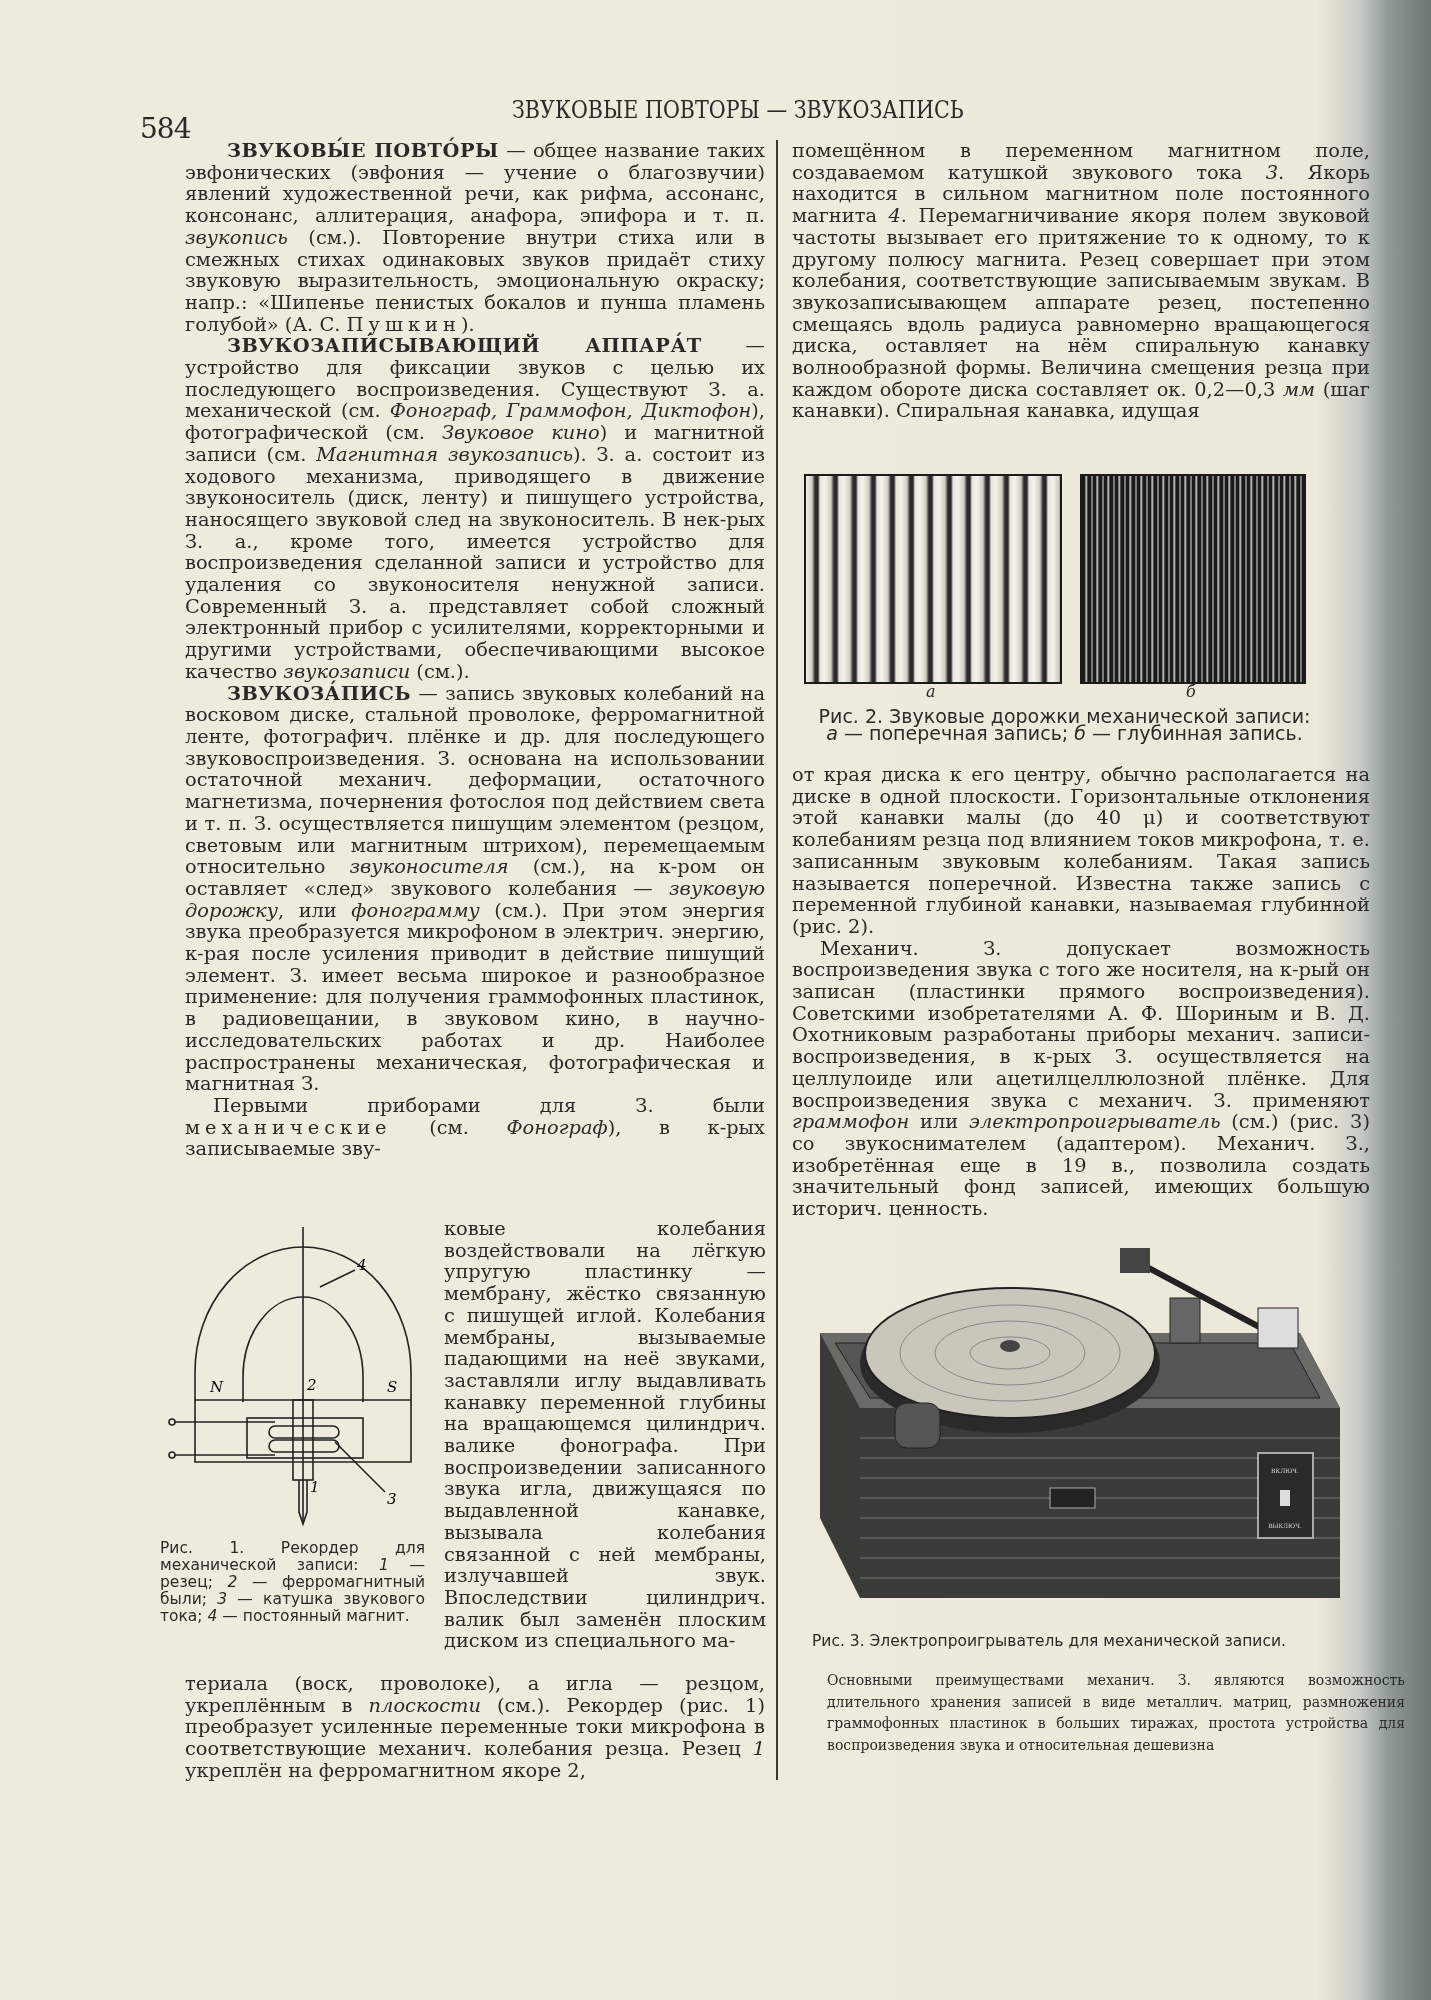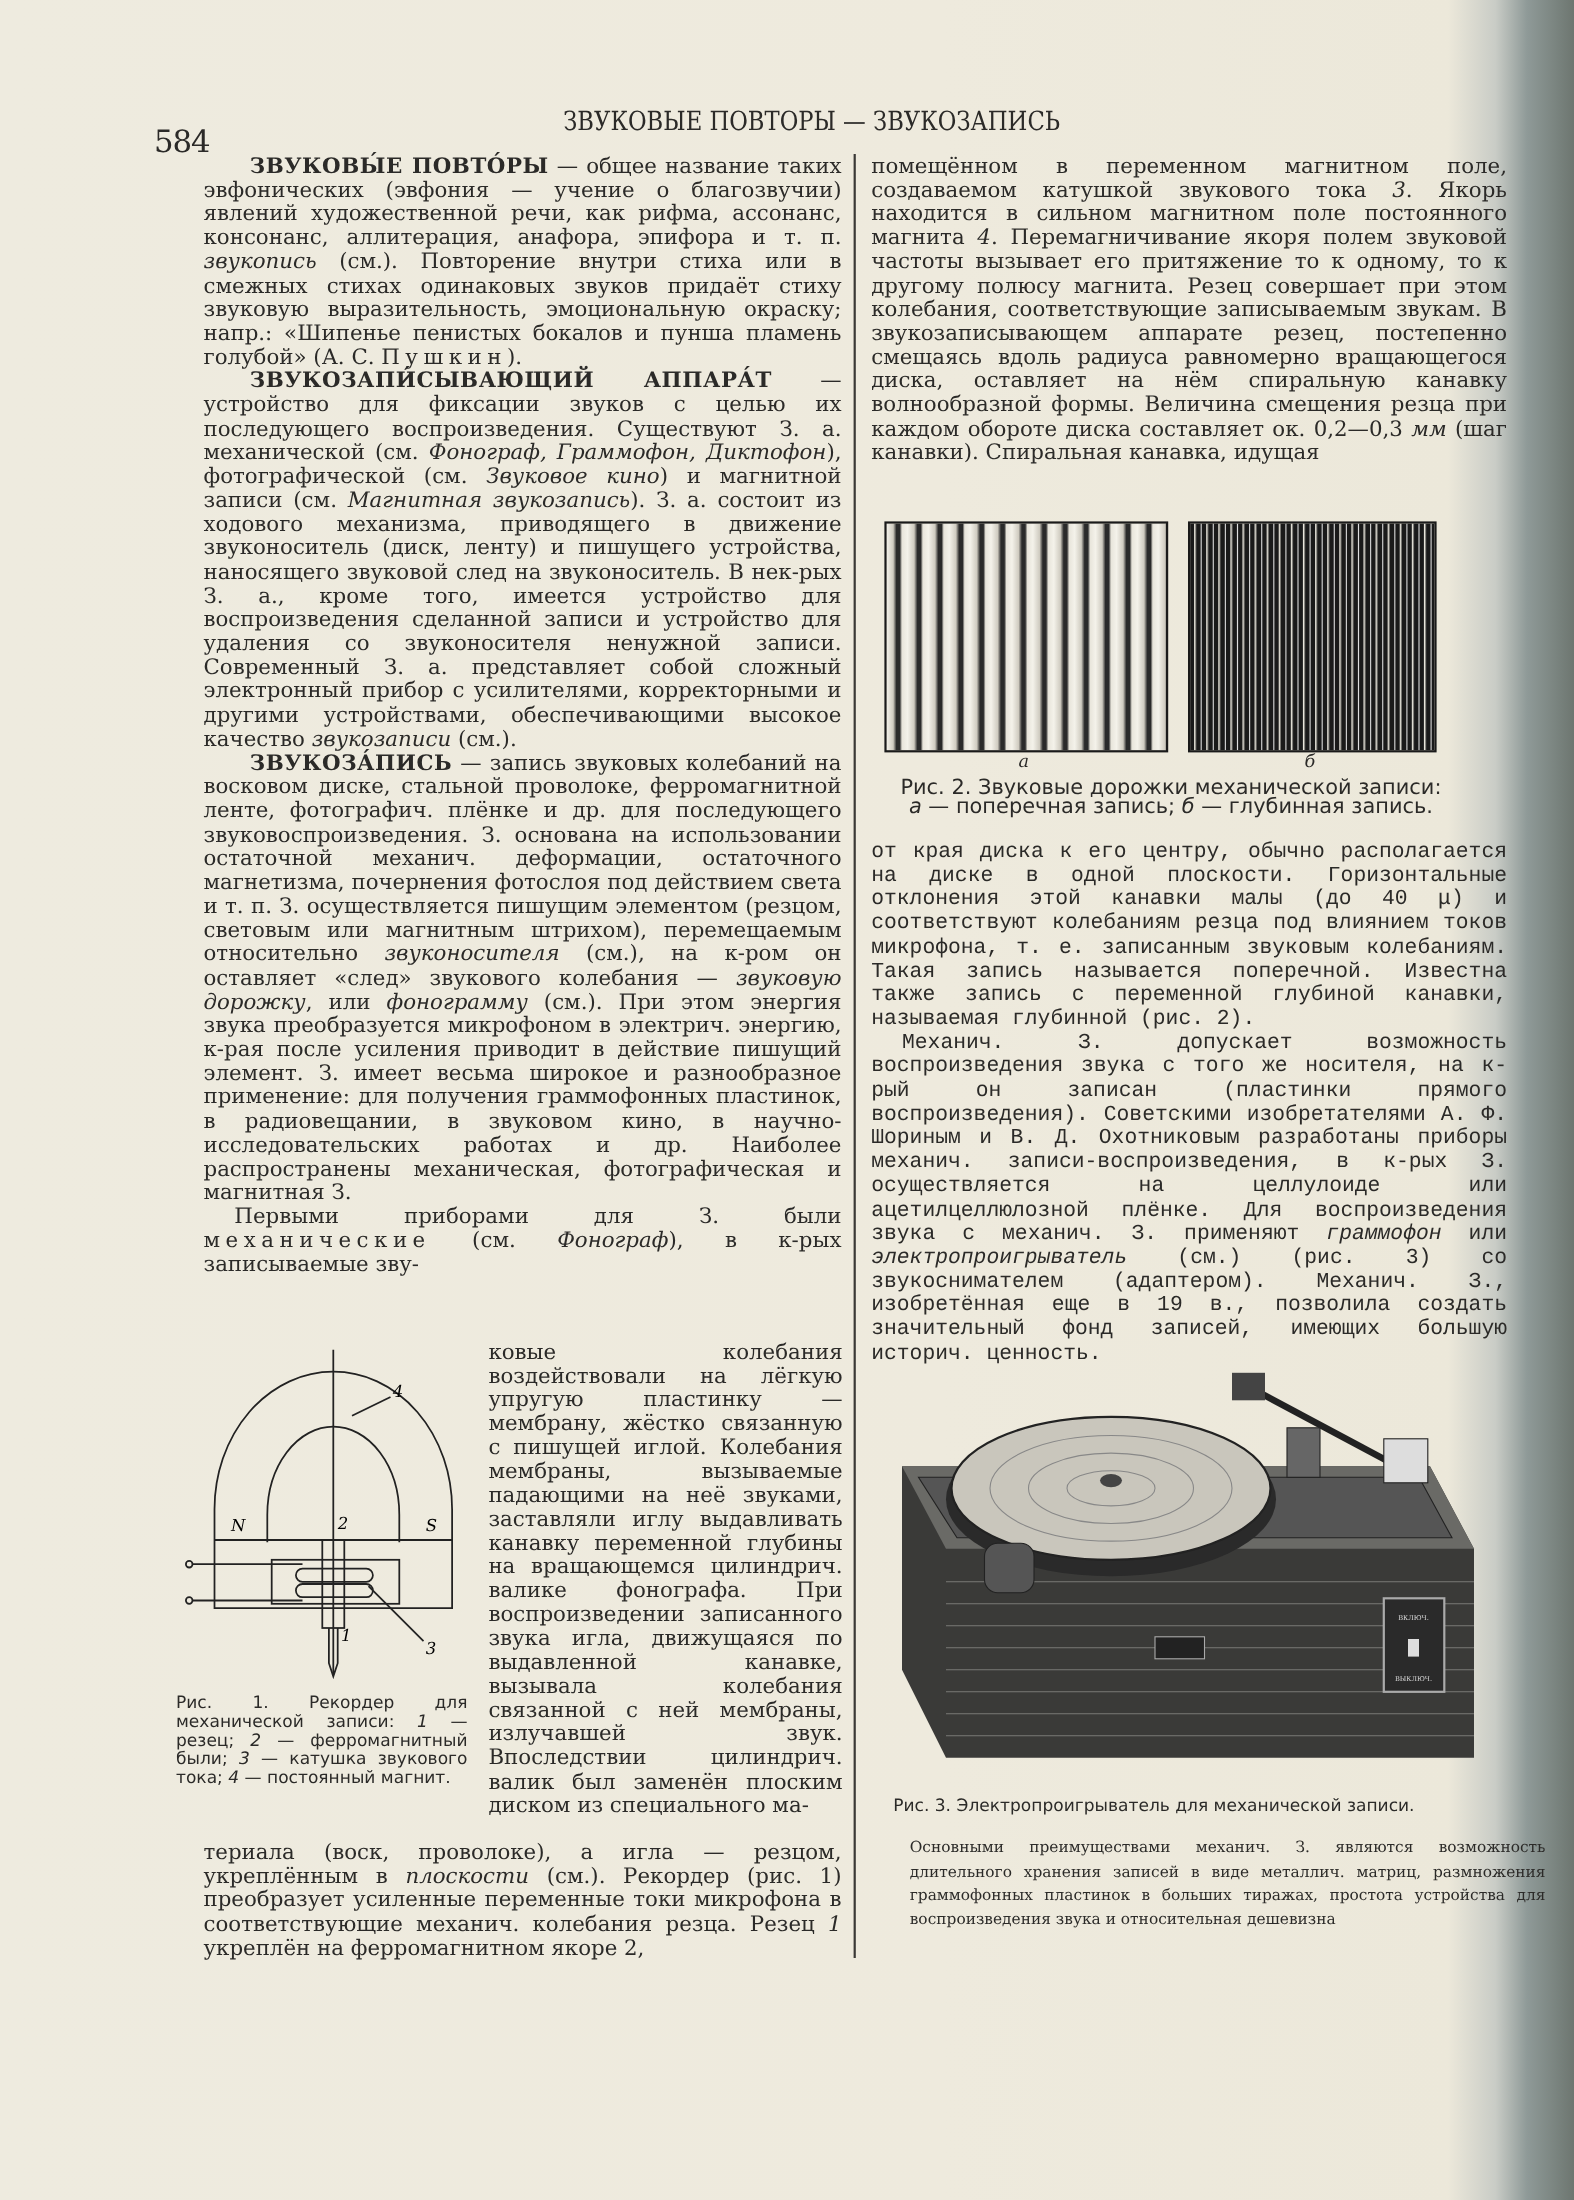--- a/index.html
+++ b/index.html
@@ -22,21 +22,21 @@
   .spaced { letter-spacing:5px; }
   .fig1 { position:absolute; left:155px; top:1222px; width:295px; height:310px; }
   .fig1-caption { position:absolute; left:160px; top:1540px; width:265px; font-size:15.5px; line-height:17px; text-align:justify; font-family:"DejaVu Sans", sans-serif; }
   .fig1-wrap-text { position:absolute; left:444px; top:1218px; width:322px; font-size:19.4px; line-height:21.7px; text-align:justify; }
   .left-tail { position:absolute; left:185px; top:1673px; width:580px; font-size:19.4px; line-height:21.7px; text-align:justify; }
   .fig2a, .fig2b { position:absolute; top:474px; height:206px; border:2px solid #1a1a1a; }
   .fig2a { left:804px; width:254px; background:repeating-linear-gradient(90deg, #f4f2ea 0px, #cfcbc0 6px, #2a2a2a 9px, #2a2a2a 12px, #e8e5db 14px, #f4f2ea 19px); }
   .fig2b { left:1080px; width:222px; background:repeating-linear-gradient(90deg, #1a1a1a 0px, #1a1a1a 3px, #e8e5db 4px, #1a1a1a 6px, #1a1a1a 9px, #ddd 10px, #1a1a1a 11px); }
   .fig2-label { position:absolute; top:682px; font-style:italic; font-size:16px; }
   .fig2-caption { position:absolute; left:812px; top:708px; width:505px; font-size:19px; line-height:17px; text-align:center; font-family:"DejaVu Sans", sans-serif; }
-  .right-mid { position:absolute; left:792px; top:764px; width:578px; font-size:19.4px; line-height:21.7px; text-align:justify;font-family:Liberation Mono, monospace; }
+  .right-mid { position:absolute; left:792px; top:764px; width:578px; font-size:19.4px; line-height:21.7px; text-align:justify; }
   .fig3 { position:absolute; left:800px; top:1238px; width:560px; height:380px; }
   .fig3-caption { position:absolute; left:812px; top:1632px; width:560px; font-size:15.5px; font-family:"DejaVu Sans", sans-serif; }
   .right-tail { position:absolute; left:827px; top:1670px; width:578px; font-size:14px; line-height:21.7px; text-align:justify; }
 </style>
 </head>
 <body>
 
 <div class="page-num">584</div>
 <div class="running-head">ЗВУКОВЫЕ ПОВТОРЫ — ЗВУКОЗАПИСЬ</div>
 

